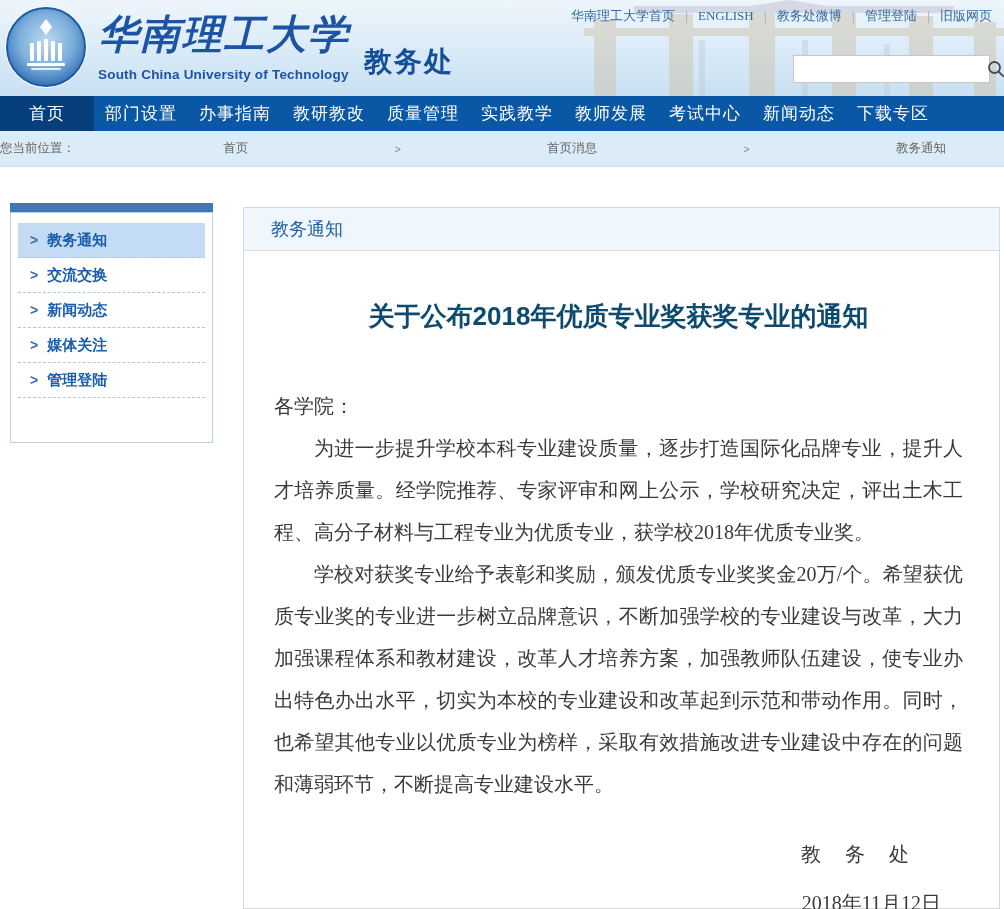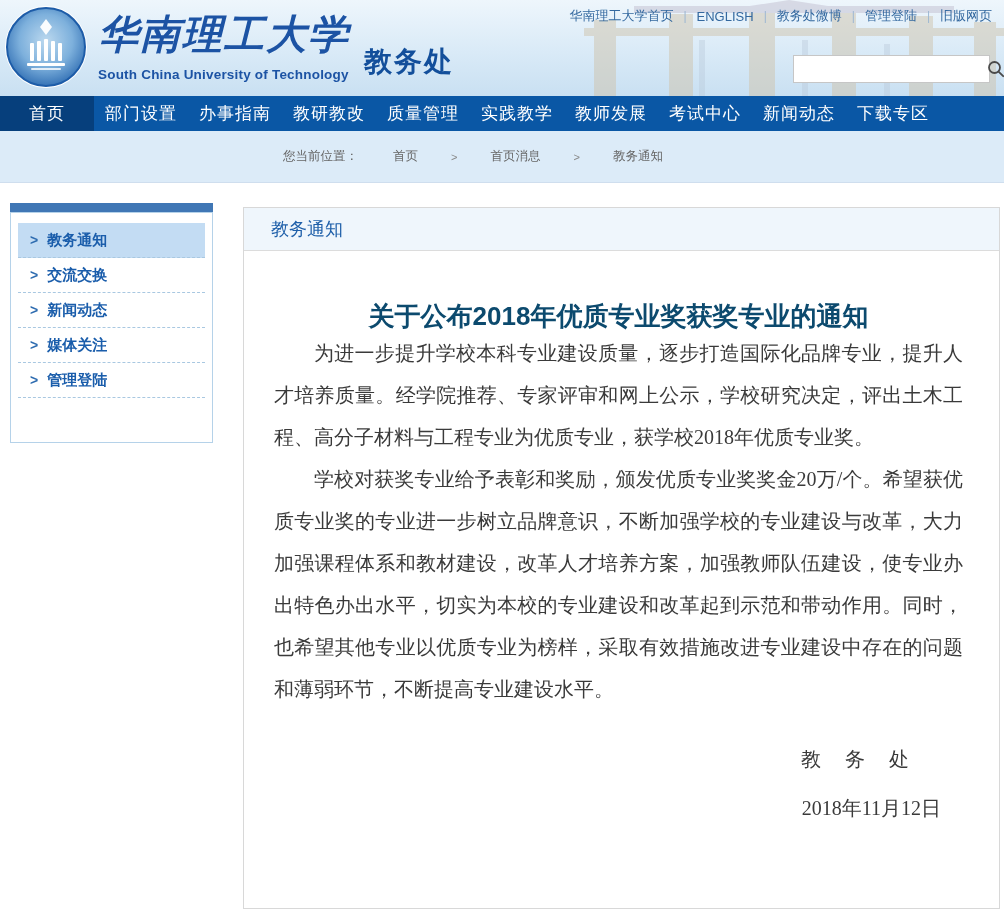--- a/index.html
+++ b/index.html
@@ -6,21 +6,21 @@
   html,body { width:1004px; height:909px; overflow:hidden; background:#fff;
               font-family:"Liberation Sans", sans-serif; }
   .page { position:relative; width:1004px; height:909px; background:#fff; }
 
   
   .site-header { position:relative; height:96px;
     background:linear-gradient(180deg,#eef6fc 0%,#d9eaf7 55%,#c9e0f2 100%); overflow:hidden; }
   .watermark { position:absolute; right:0; top:0; width:430px; height:96px; opacity:.5; }
   .top-links { position:absolute; top:7px; right:12px; display:flex; align-items:center; gap:10px;
     font-size:13px; z-index:3; }
-  .top-links a { color:#33689f; text-decoration:none; cursor:pointer; }
+  .top-links a { color:#33689f; text-decoration:none; cursor:pointer;font-family:Liberation Serif, serif; }
   .top-links .sep { color:#9db7d2; font-size:12px; }
   .brand { position:absolute; left:4px; top:5px; display:flex; align-items:flex-start; z-index:2; }
   .seal { width:84px; height:84px; display:block; }
   .brand-text { margin-left:10px; margin-top:8px; }
   .brand-cn { font-family:"Liberation Serif", serif; font-weight:bold; font-style:italic;
     font-size:40px; line-height:44px; color:#1c53a4; letter-spacing:2px; }
   .brand-en { font-size:13.5px; font-weight:bold; color:#1c53a4; letter-spacing:.2px; margin-top:10px; }
   .brand-dept { font-size:28px; font-weight:bold; color:#134f9b; margin:38px 0 0 14px; letter-spacing:2px; }
   .search-box { position:absolute; right:14px; top:55px; width:197px; height:28px; background:#fff;
     border:1px solid #c6c6c6; display:flex; align-items:center; z-index:3; }
@@ -28,22 +28,22 @@
     background:transparent; font-family:"Liberation Sans", sans-serif; }
   .search-icon { width:26px; display:flex; align-items:center; justify-content:center; cursor:pointer; }
 
   
   .main-nav { display:flex; height:35px; background:#0a57a5; align-items:stretch; }
   .main-nav a { color:#fff; font-size:17px; line-height:35px; padding:0 11px; text-decoration:none;
     cursor:pointer; letter-spacing:1px; white-space:nowrap; }
   .main-nav a.active { background:#063f7c; padding:0 29px; }
 
   
-  .breadcrumb-bar { height:52px; background:#dcebf8; border-bottom:1px solid #cfdeee;
-    display:flex; align-items:center; justify-content:center; padding-right:49px;
+  .breadcrumb-bar { height:36px; background:#dcebf8; border-bottom:1px solid #cfdeee;
+    display:flex; align-items:center; justify-content:space-between; padding-right:49px;
     font-size:12.5px; color:#666;gap:24px; }
   .breadcrumb-bar a { color:#666; text-decoration:none; cursor:pointer; margin:0 9px; }
   .breadcrumb-bar .bsep { color:#888; font-size:11px; }
   .breadcrumb-bar .bprefix { margin-right:2px; }
 
   
   .sidebar { position:absolute; left:10px; top:203px; width:203px; }
   .sidebar-topbar { height:9px; background:#4077b5; }
   .sidebar-box { border:1px solid #b5d2e9; background:#fff; padding:10px 7px 44px 7px; }
   .side-item { display:flex; align-items:center; height:35px; padding-left:12px;
@@ -192,20 +192,21 @@
       </div>
     </div>
   </aside>
 
   <main class="content-box">
     <div class="content-header">
       <span>教务通知</span>
     </div>
     <article class="article">
       <h1 class="article-title">关于公布2018年优质专业奖获奖专业的通知</h1>
+      <p class="body-text salutation">各学院：</p>
       <p class="body-text para">为进一步提升学校本科专业建设质量，逐步打造国际化品牌专业，提升人才培养质量。经学院推荐、专家评审和网上公示，学校研究决定，评出土木工程、高分子材料与工程专业为优质专业，获学校2018年优质专业奖。</p>
       <p class="body-text para">学校对获奖专业给予表彰和奖励，颁发优质专业奖奖金20万/个。希望获优质专业奖的专业进一步树立品牌意识，不断加强学校的专业建设与改革，大力加强课程体系和教材建设，改革人才培养方案，加强教师队伍建设，使专业办出特色办出水平，切实为本校的专业建设和改革起到示范和带动作用。同时，也希望其他专业以优质专业为榜样，采取有效措施改进专业建设中存在的问题和薄弱环节，不断提高专业建设水平。</p>
       <p class="body-text signature">教　务　处</p>
       <p class="body-text article-date">2018年11月12日</p>
     </article>
   </main>
 
 </div>
 
 </body></html>

